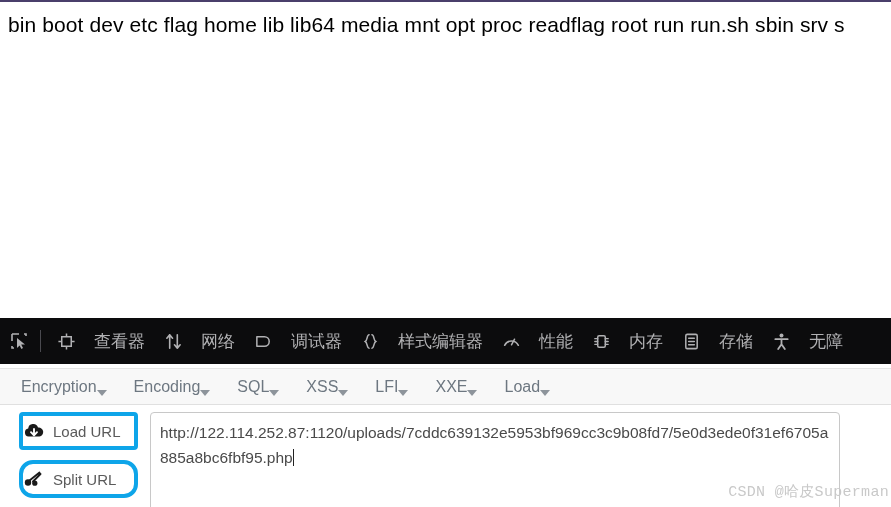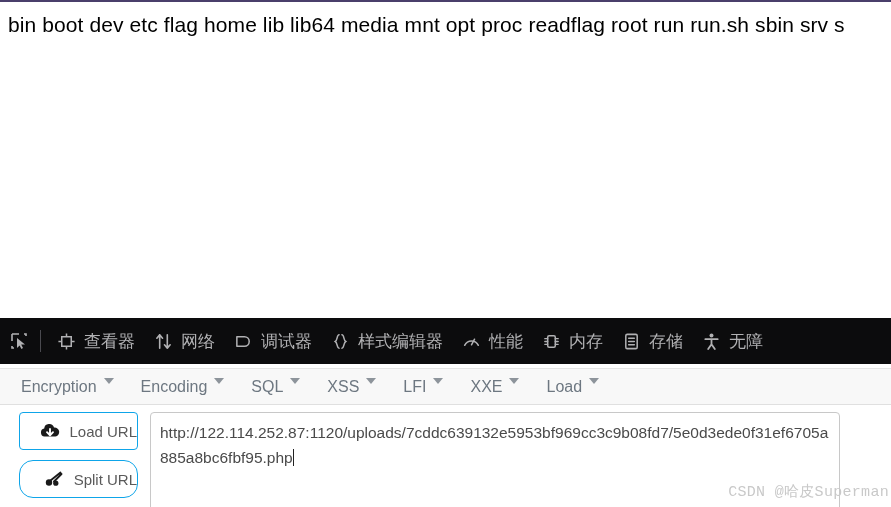--- a/index.html
+++ b/index.html
@@ -64,21 +64,21 @@
   .dt-sep {
     width: 1px;
     height: 22px;
     background: #4a4a4f;
     margin: 0 6px 0 2px;
     flex: 0 0 auto;
   }
   .dt-tab {
     display: flex;
     align-items: center;
-    gap: 8px;
+    gap: 18px;
     padding: 8px 9px;
     height: 46px;
     flex: 0 0 auto;
     cursor: pointer;
     white-space: nowrap;
   }
   .dt-tab .dt-label {
     color: #b1b1b3;
     font-size: 17px;
     font-family: "DejaVu Sans", sans-serif;
@@ -113,22 +113,21 @@
     background: #f8f8f8;
     border-top: 1px solid #e4e4e4;
     border-bottom: 1px solid #e0e0e0;
     display: flex;
     align-items: center;
     padding-left: 19px;
     box-sizing: border-box;
   }
   .hb-menu {
     display: flex;
-    align-items: flex-start;
-    gap: 7px;
+    align-items: flex-end;
     padding: 4px 10px 4px 2px;
     margin-right: 15px;
     cursor: pointer;
     white-space: nowrap;
   }
   .hb-menu-label {
     font-size: 16px;
     color: #6d7781;
     font-family: "Liberation Sans", sans-serif;
   }
@@ -145,26 +144,26 @@
     left: 0; top: 42px;
     width: 891px;
     height: 101px;
   }
   .hb-btn {
     position: absolute;
     left: 19px;
     width: 119px;
     height: 38px;
     background: #ffffff;
-    border: 1px solid #0ea5e9;
+    border: 4px solid #0ea5e9;
     border-radius: 4px;
     box-sizing: border-box;
     display: flex;
     align-items: center;
-    justify-content: flex-end;
+    justify-content: flex-start;
     gap: 8px;
     cursor: pointer;
   }
   #btn-load-url { top: 6px; }
   #btn-split-url { top: 54px; border-radius: 14px; }
   .hb-btn-label {
     font-size: 15px;
     color: #5a5a5a;
     font-family: "Liberation Sans", sans-serif;
     white-space: nowrap;

